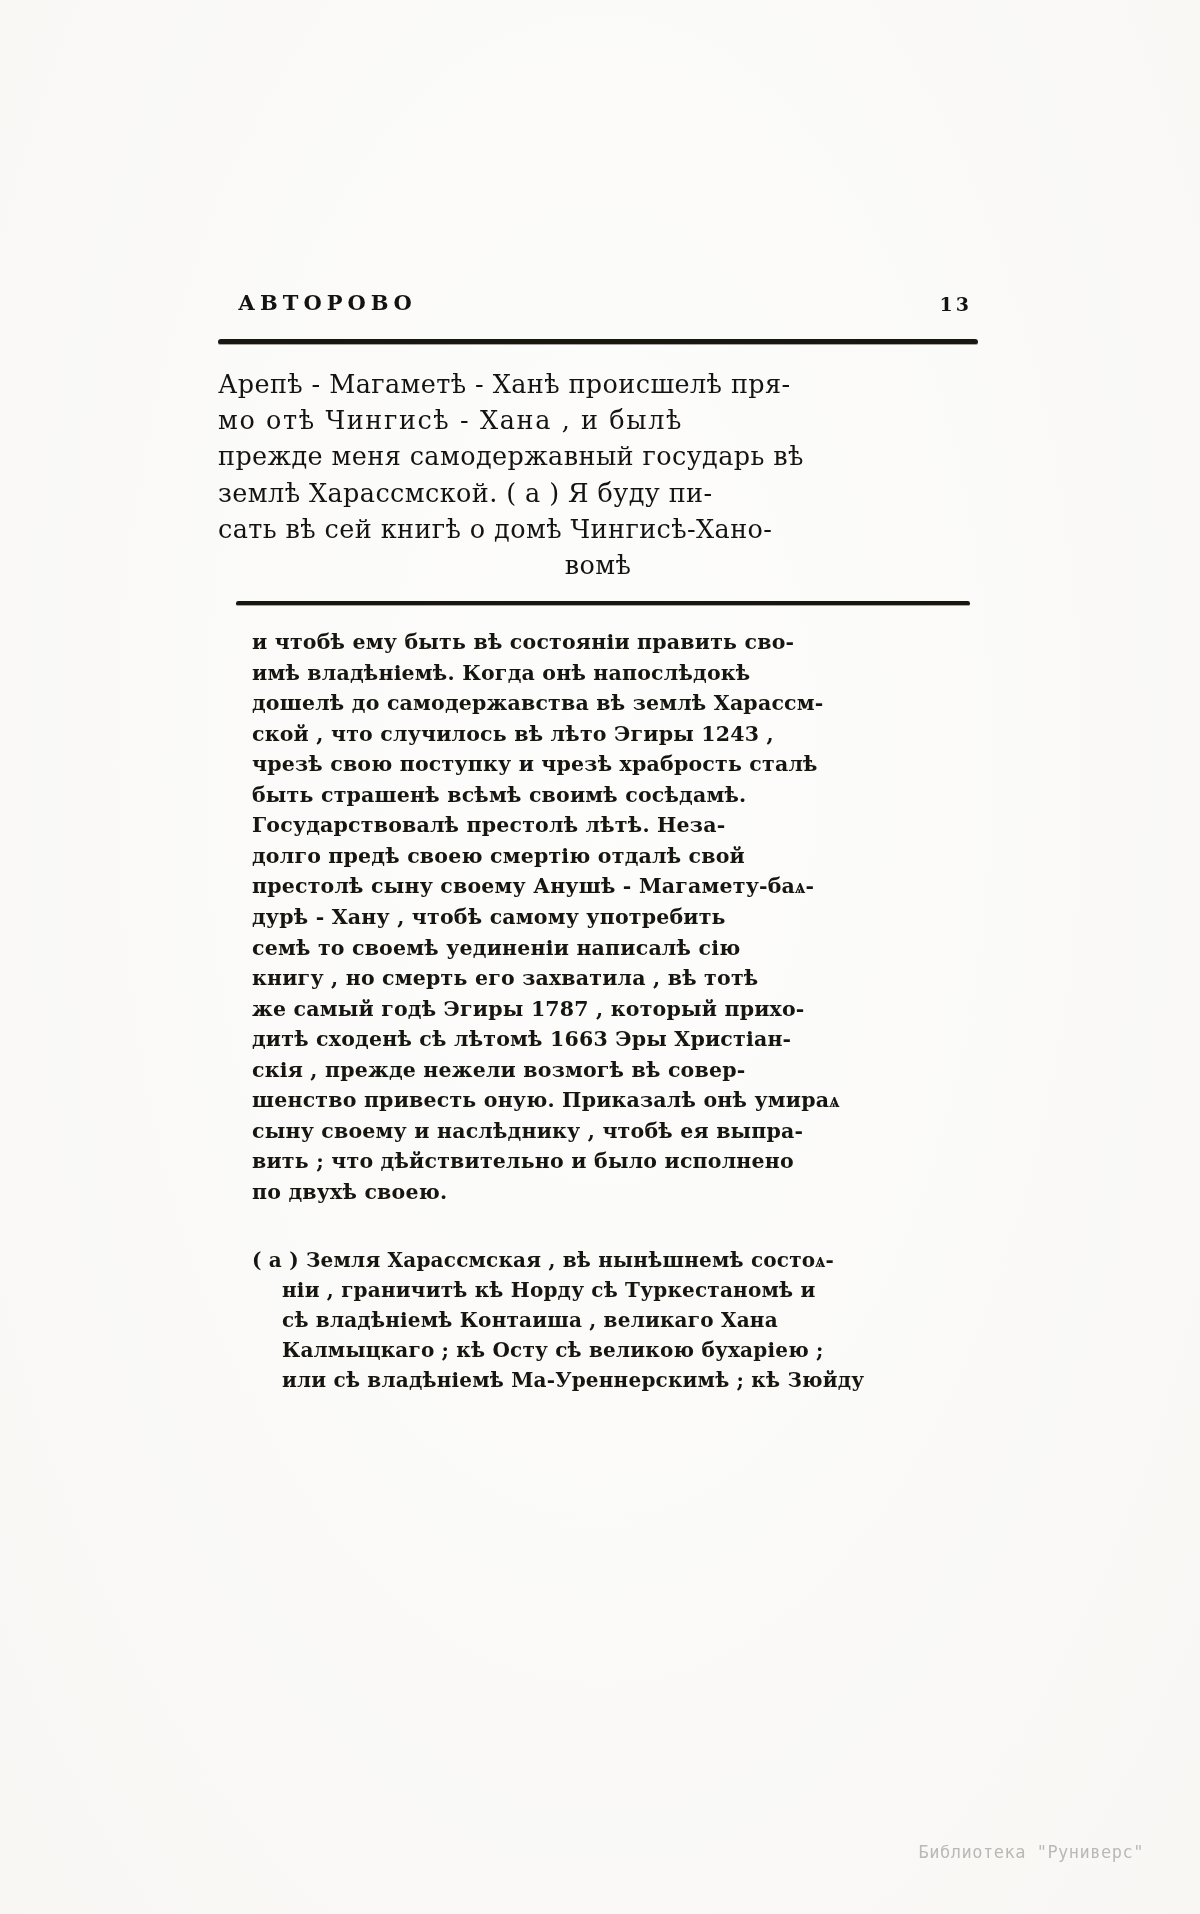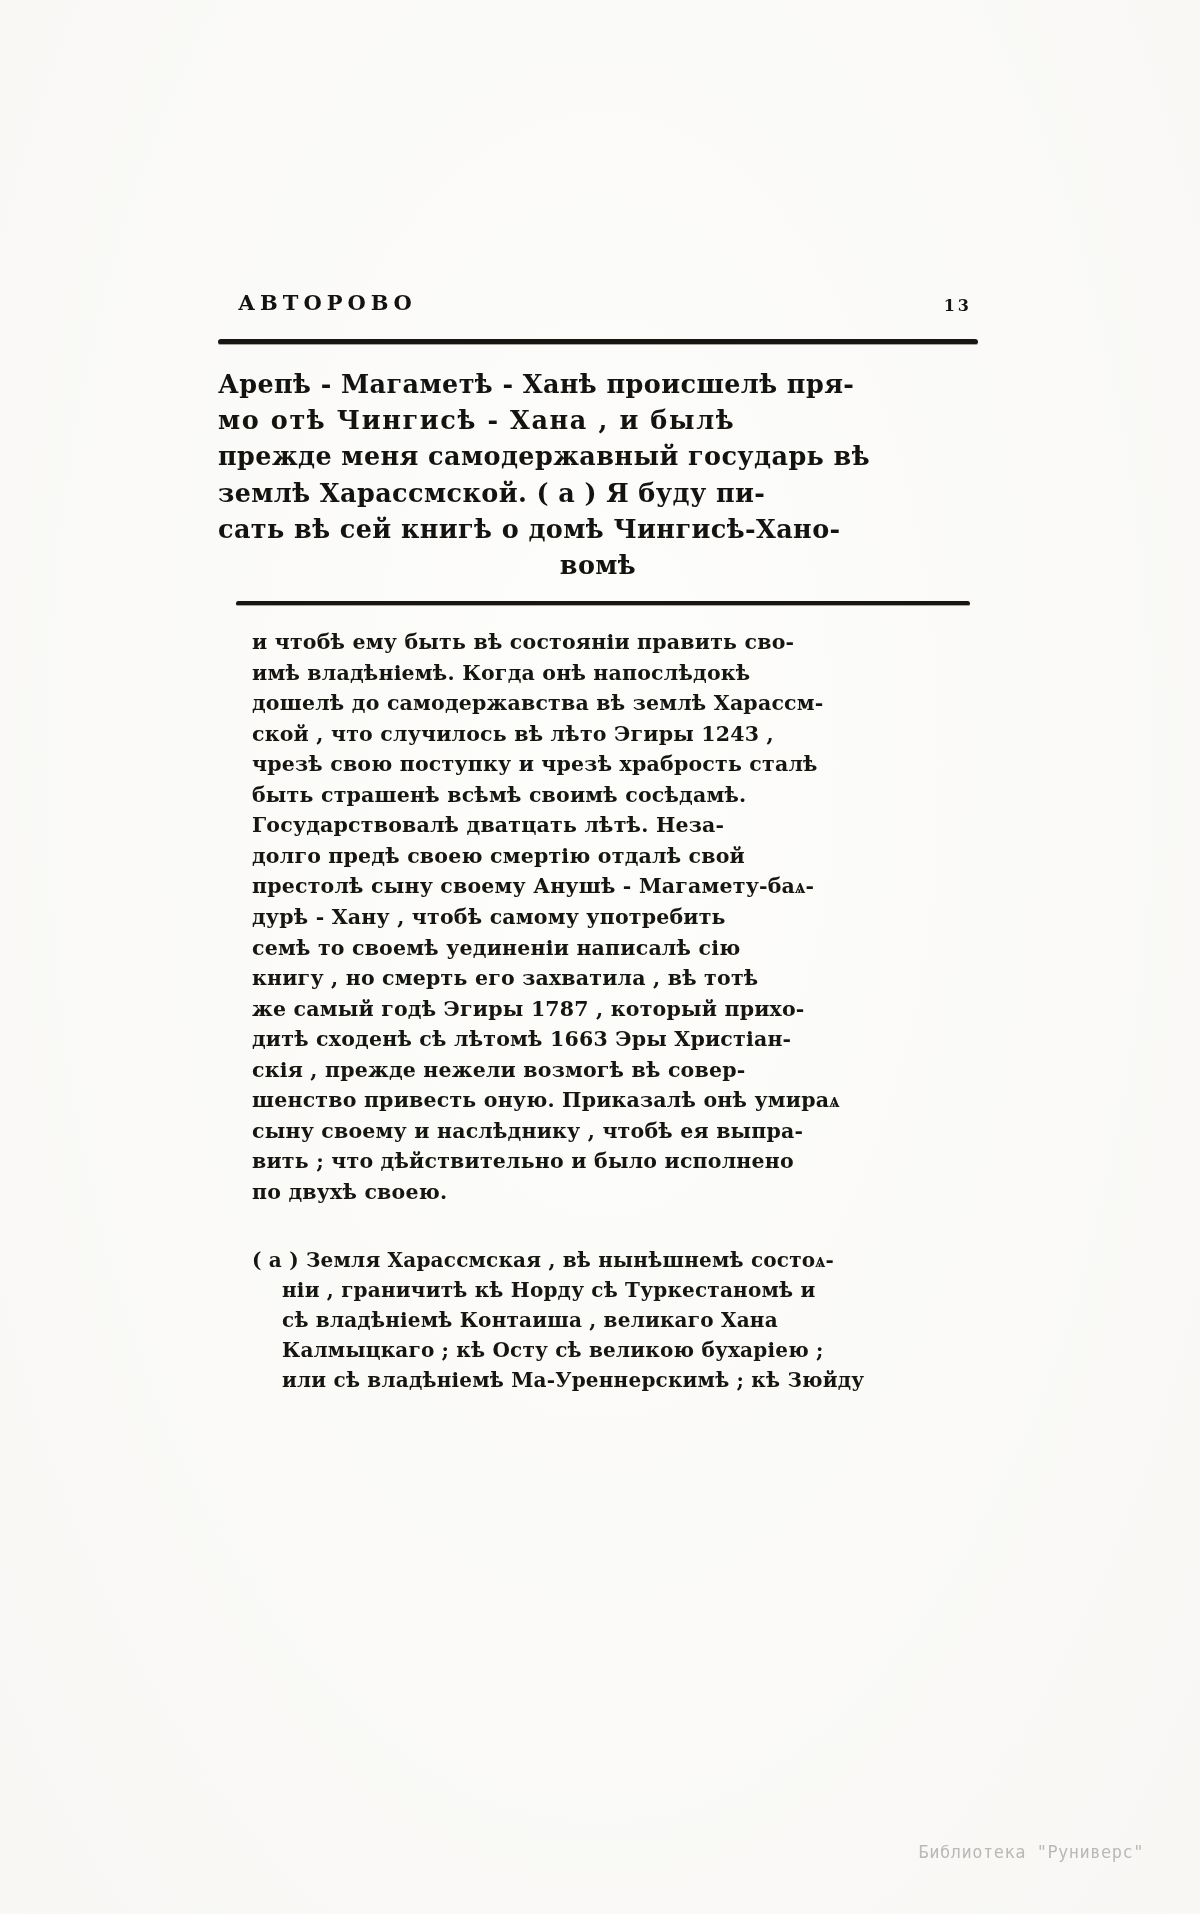--- a/index.html
+++ b/index.html
@@ -43,21 +43,21 @@
   .runhead-title {
     font-family: "DejaVu Serif", serif;
     font-size: 21px;
     letter-spacing: 5px;
     color: #15130f;
     font-weight: 600;
     padding-left: 20px;
   }
   .runhead-folio {
     font-family: "DejaVu Serif", serif;
-    font-size: 16px;
+    font-size: 19px;
     letter-spacing: 3px;
     color: #15130f;
     font-weight: 600;
     padding-right: 6px;
   }
   
   .rule {
     height: 5px;
     background: #18160f;
     border-radius: 3px 3px 2px 2px;
@@ -70,21 +70,21 @@
   .rule.inset {
     margin-left: 18px;
     margin-right: 8px;
   }
   
   .opening {
     font-family: "DejaVu Serif", serif;
     font-size: 25.5px;
     line-height: 1.42;
     color: #141310;
-    font-weight: 700;
+    font-weight: 400;
     letter-spacing: 0.4px;
     margin: 0 0 18px 0;
   }
   .opening .l {
     display: block;
     white-space: nowrap;
   }
   .opening .l.rt {
     text-align: center;
   }
@@ -163,21 +163,21 @@
     <div class="rule thin inset"></div>
 
     <div class="body-col">
       <p class="bodytext">
         <span class="l">и чтобѣ ему быть  вѣ состояніи править сво-</span>
         <span class="l">имѣ владѣніемѣ.   Когда  онѣ    напослѣдокѣ</span>
         <span class="l">дошелѣ  до самодержавства  вѣ землѣ Харассм-</span>
         <span class="l">ской ,   что случилось  вѣ  лѣто Эгиры  1243 ,</span>
         <span class="l">чрезѣ свою поступку и чрезѣ храбрость сталѣ</span>
         <span class="l">быть    страшенѣ    всѣмѣ   своимѣ сосѣдамѣ.</span>
-        <span class="l">Государствовалѣ     дватцать     лѣтѣ.    Неза-</span>
+        <span class="l">Государствовалѣ     престолѣ     лѣтѣ.    Неза-</span>
         <span class="l">долго  предѣ  своею  смертію  отдалѣ    свой</span>
         <span class="l">престолѣ сыну своему Анушѣ - Магамету-баѧ-</span>
         <span class="l">дурѣ -  Хану  ,    чтобѣ   самому   употребить</span>
         <span class="l">семѣ   то   своемѣ   уединеніи  написалѣ   сію</span>
         <span class="l">книгу ,  но смерть его захватила ,  вѣ тотѣ</span>
         <span class="l">же самый годѣ Эгиры  1787 ,  который прихо-</span>
         <span class="l">дитѣ сходенѣ сѣ лѣтомѣ 1663 Эры Христіан-</span>
         <span class="l">скія ,    прежде  нежели      возмогѣ  вѣ совер-</span>
         <span class="l">шенство привесть оную. Приказалѣ онѣ умираѧ</span>
         <span class="l">сыну своему и наслѣднику ,   чтобѣ ея  выпра-</span>

